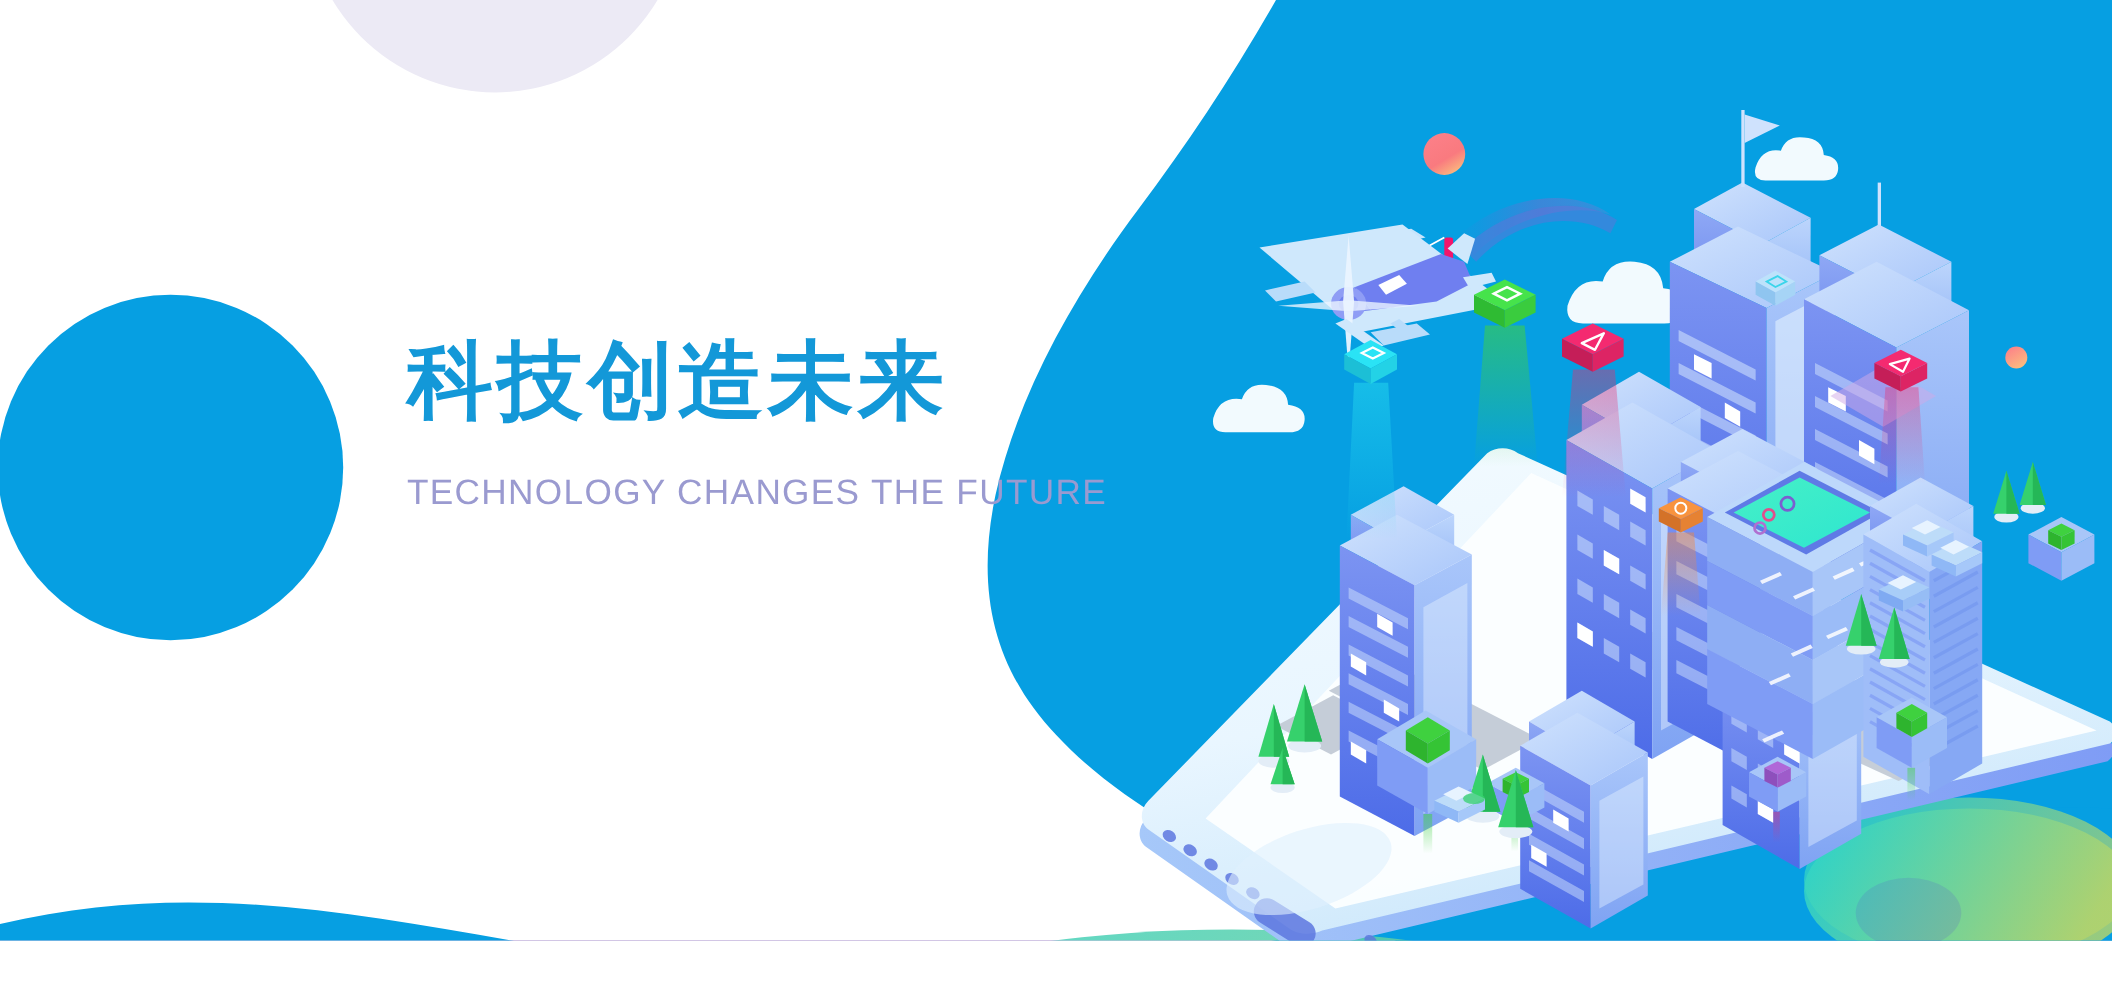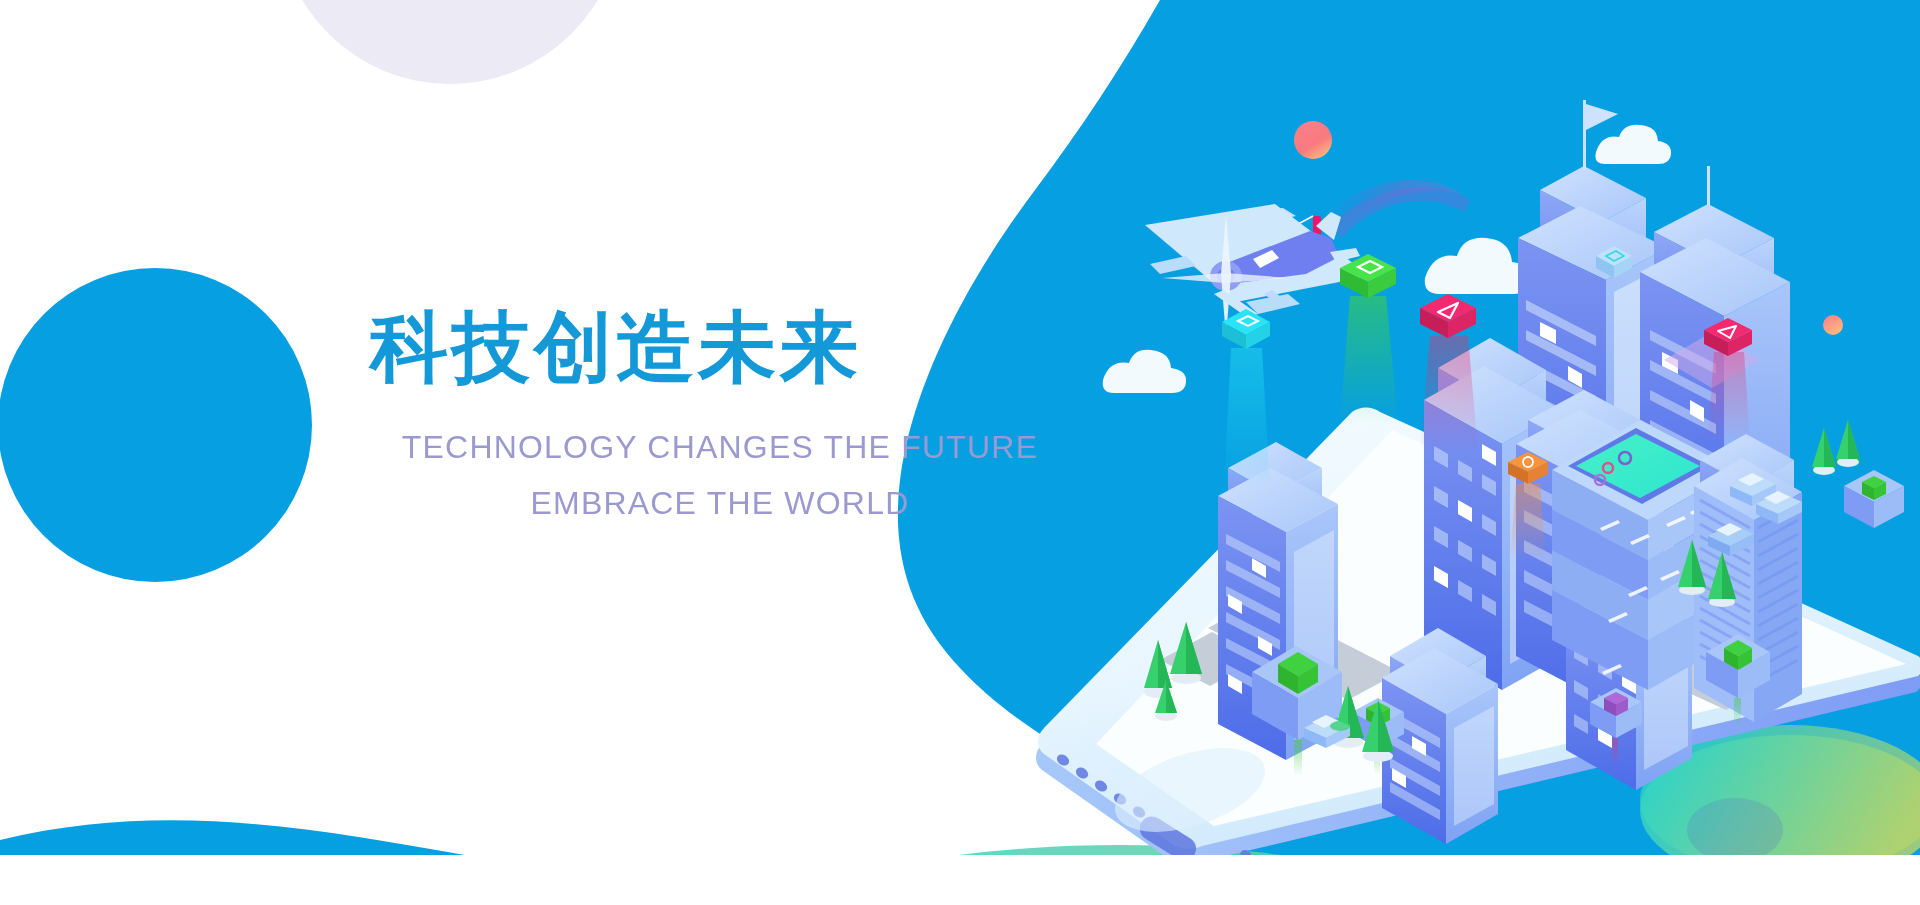--- a/index.html
+++ b/index.html
@@ -29,21 +29,21 @@
     font-family:"DejaVu Sans","Liberation Sans",sans-serif;
   }
   .subtitle-line{
     font-size:32px;
     line-height:56px;
     letter-spacing:1.2px;
     color:#9a9ad0;
     white-space:nowrap;
     font-weight:400;
   }
-  #subtitle-block{margin-top:20px;text-align:center;}
+  #subtitle-block{margin-top:20px;}
 </style>
 </head>
 <body>
 
 <div id="banner">
 
   <svg class="layer" viewBox="0 0 1920 905" width="1920" height="905" preserveAspectRatio="none">
     <defs>
       <linearGradient id="gTealBlob" x1="0" y1="0" x2="1" y2="0.4">
         <stop offset="0%" stop-color="#2fd3c9"></stop>
@@ -663,17 +663,16 @@
         <path d="M1606,256 L1616,251 L1624,256 L1614,261 Z" fill="none" stroke="#3bd5ea" stroke-width="1.6"></path>
       </g>
 
     </g>
   </svg>
 
   <div id="text-block">
     <div class="title-line">科技创造未来</div>
     <div id="subtitle-block">
       <div class="subtitle-line">TECHNOLOGY CHANGES THE FUTURE</div>
-      <div class="subtitle-line">EMBRACE THE WORLD</div>
     </div>
   </div>
 
 </div>
 
 </body></html>

